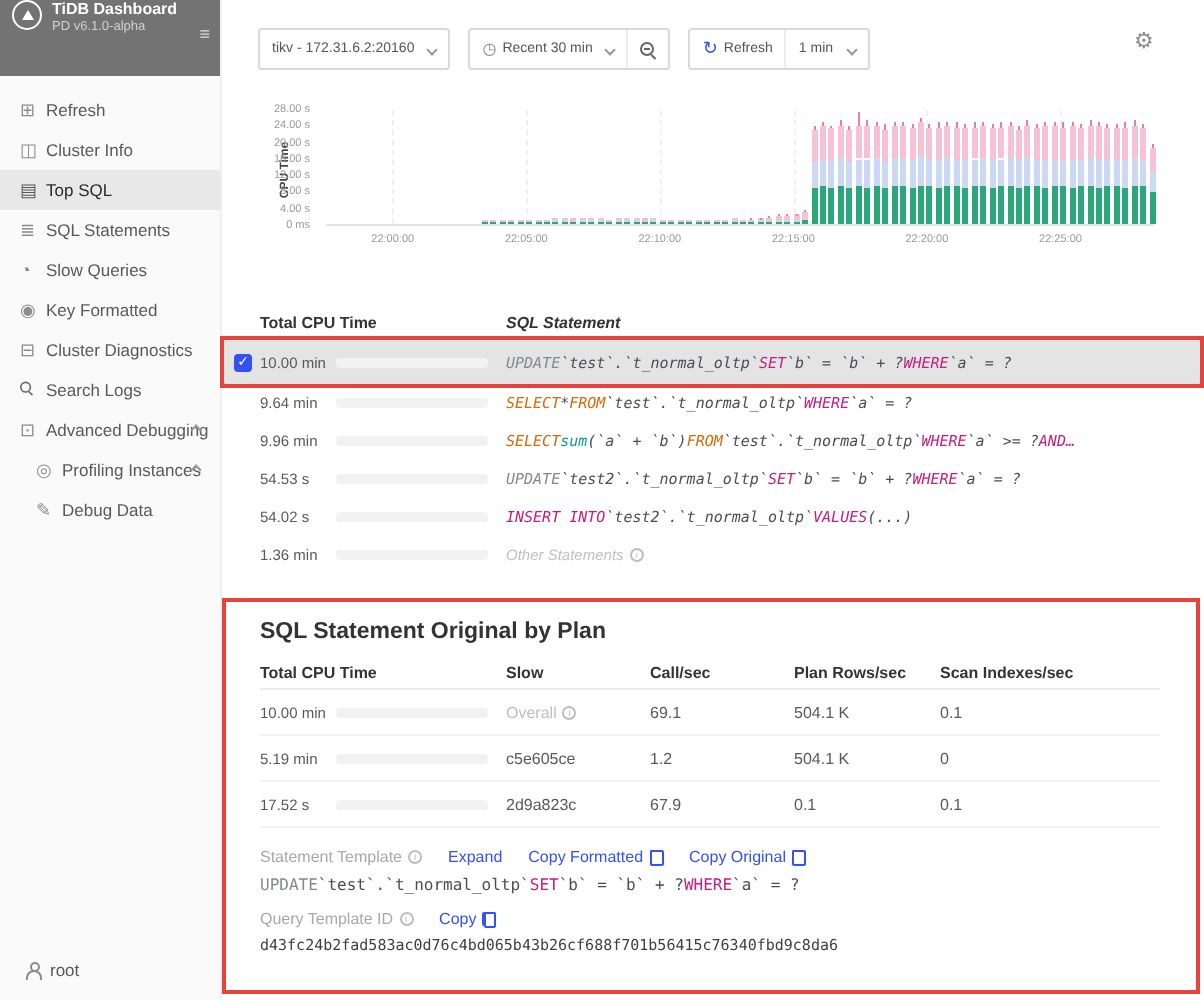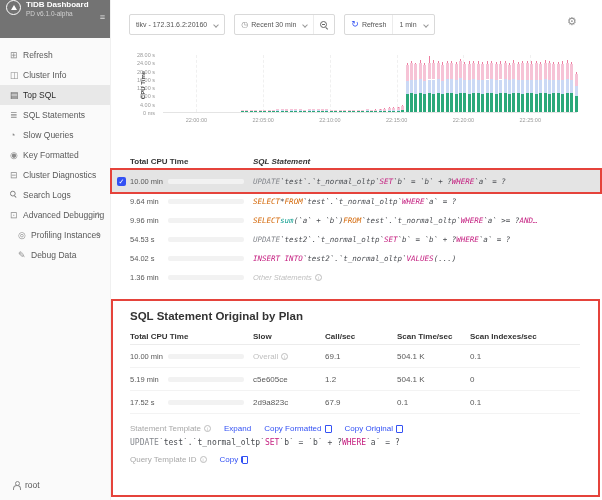--- a/index.html
+++ b/index.html
@@ -632,21 +632,21 @@
         </div>
       </div>
   </div>
 
   <div class="details">
     <div class="d-title">SQL Statement Original by Plan</div>
     <div class="d-head">
       <span class="c-cpu">Total CPU Time</span>
       <span class="c-plan">Slow</span>
       <span class="c-call">Call/sec</span>
-      <span class="c-rows">Scan Time/sec</span>
+      <span class="c-rows">Plan Rows/sec</span>
       <span class="c-idx">Scan Indexes/sec</span>
     </div>
     <div id="dt-body">
         <div class="d-row">
           <span class="c-cpu">
             <span class="cpu-label">10.00 min</span>
             <span class="bar-track"><span class="bar-fill" style="width: 100%;"></span></span>
           </span>
           <span class="c-plan plan-muted">
             <span>Overall</span>
@@ -705,17 +705,18 @@
       </div>
 
     <div class="tmpl-line" style="margin-top:8px;">
       <span>Query Template ID</span>
       <span class="info-ic">i</span>
       <span class="link">
           <span>Copy</span>
           <span class="copy-ic"></span>
         </span>
     </div>
+    <div class="hash">d43fc24b2fad583ac0d76c4bd065b43b26cf688f701b56415c76340fbd9c8da6</div>
   </div>
 
   <div class="annot" id="annot-row"></div>
   <div class="annot" id="annot-card"></div>
 </div>
 
 </body></html>

